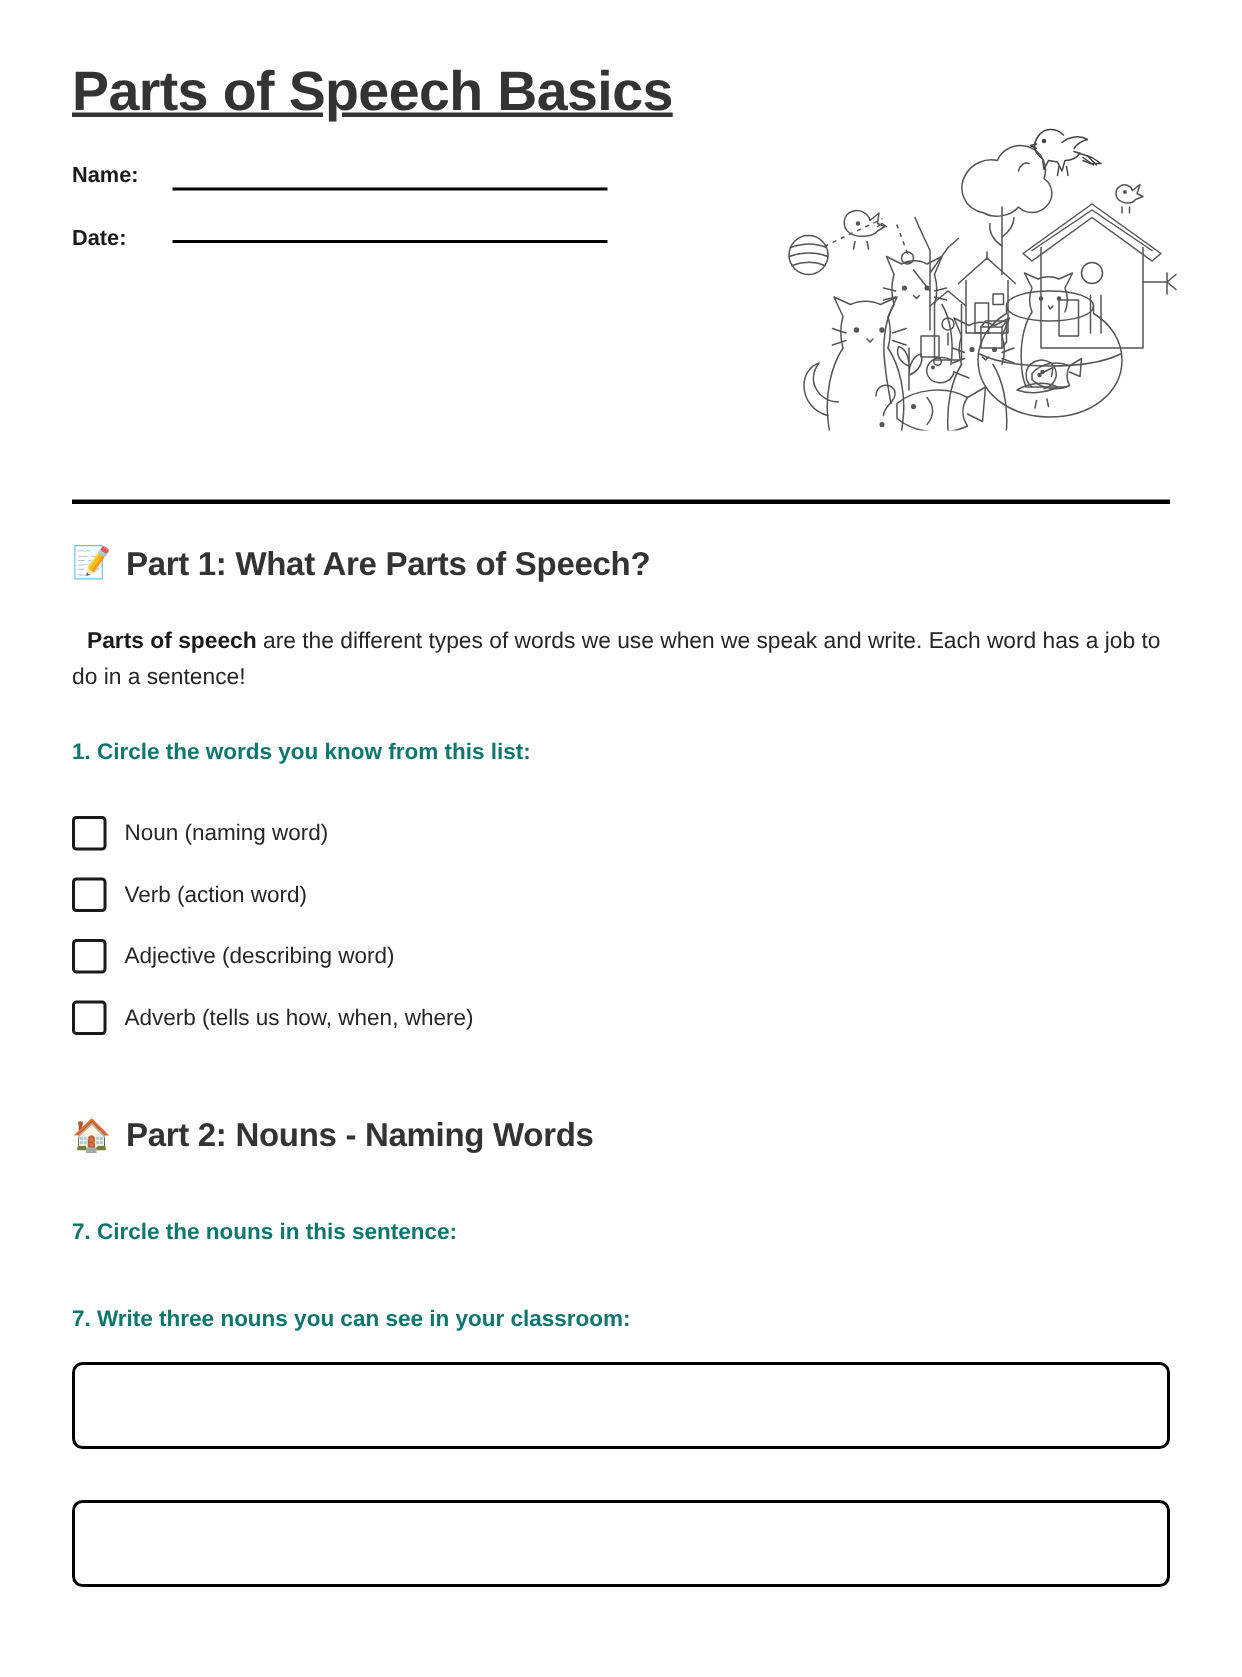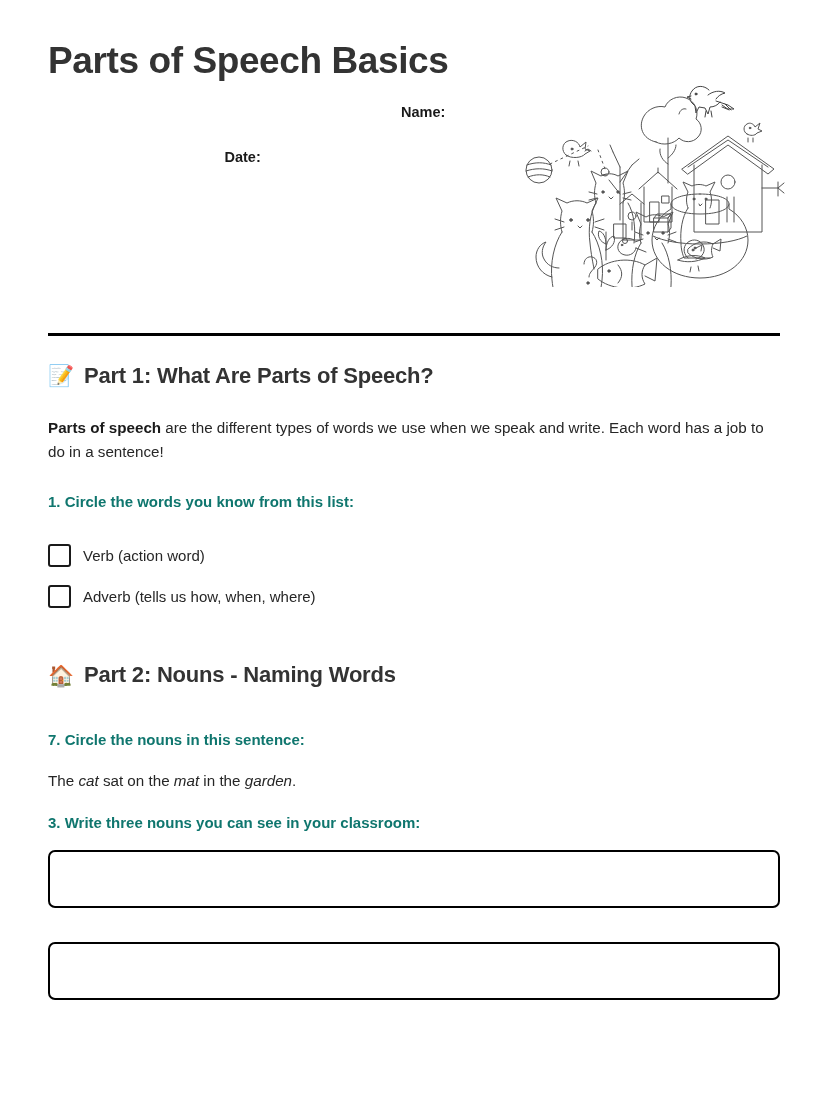--- a/index.html
+++ b/index.html
@@ -31,28 +31,28 @@
     width: 420px;
   }
   .doc-title {
     font-size: 37px;
     font-weight: bold;
     color: #333333;
     letter-spacing: -0.4px;
     line-height: 1.15;
     margin: 0;
     white-space: nowrap;
+    text-decoration: underline;
   }
 
   .field-row {
     display: flex;
     align-items: flex-end;
     margin-top: 22px;
     height: 22px;
-    flex-direction: column;
   }
   .field-row.date-row { margin-top: 23px; align-items: center; }
   .field-label {
     font-size: 14.5px;
     font-weight: bold;
     color: #1a1a1a;
     width: 67px;
     flex: 0 0 67px;
     line-height: 1;
     padding-bottom: 2px;
@@ -107,21 +107,21 @@
     line-height: 1;
     display: inline-block;
   }
 
   .body-text {
     font-size: 15.2px;
     line-height: 1.62;
     color: #262626;
     margin: 0;
   }
-  .body-text b { font-weight: bold; color: #1a1a1a; }
+  .body-text b { font-weight: bold; color: #1a1a1a; margin-left: 10px; }
   .body-text i { font-style: italic; }
 
   .question-label {
     font-size: 15px;
     font-weight: bold;
     color: #0f766e;
     margin: 0;
     line-height: 1.5;
   }
 
@@ -362,21 +362,29 @@
 
     <div class="sp-26"></div>
 
     <p class="question-label">1. Circle the words you know from this list:</p>
 
     <div class="sp-22"></div>
 
     <ul class="checklist">
       <li class="checklist-item">
         <span class="checkbox"></span>
+        <span class="checkbox-label">Noun (naming word)</span>
+      </li>
+      <li class="checklist-item">
+        <span class="checkbox"></span>
         <span class="checkbox-label">Verb (action word)</span>
+      </li>
+      <li class="checklist-item">
+        <span class="checkbox"></span>
+        <span class="checkbox-label">Adjective (describing word)</span>
       </li>
       <li class="checklist-item">
         <span class="checkbox"></span>
         <span class="checkbox-label">Adverb (tells us how, when, where)</span>
       </li>
     </ul>
 
     <div class="sp-44"></div>
 
     <h2 class="section-heading">
@@ -386,25 +394,24 @@
 
     <div class="sp-22"></div>
 
 
     <div class="sp-18"></div>
 
     <p class="question-label">7. Circle the nouns in this sentence:</p>
 
     <div class="sp-18"></div>
 
-    <p class="body-text"><span>The </span><i>cat</i><span> sat on the </span><i>mat</i><span> in the </span><i>garden</i><span>.</span></p>
 
     <div class="sp-18"></div>
 
-    <p class="question-label">3. Write three nouns you can see in your classroom:</p>
+    <p class="question-label">7. Write three nouns you can see in your classroom:</p>
 
     <div class="sp-16"></div>
 
     <div class="answer-box" style="height:58px;"></div>
 
     <div class="sp-18"></div>
 
 
     <div class="sp-16"></div>
 

